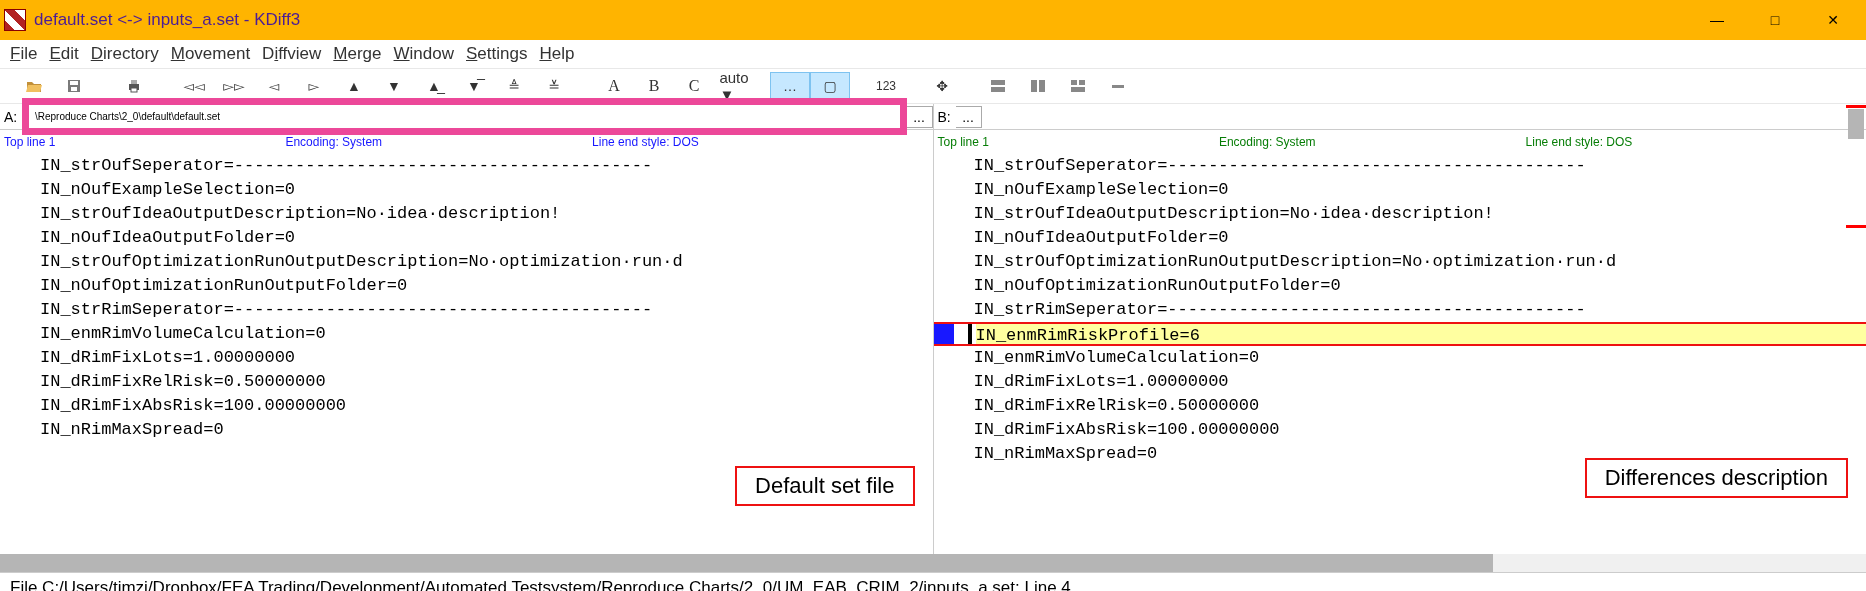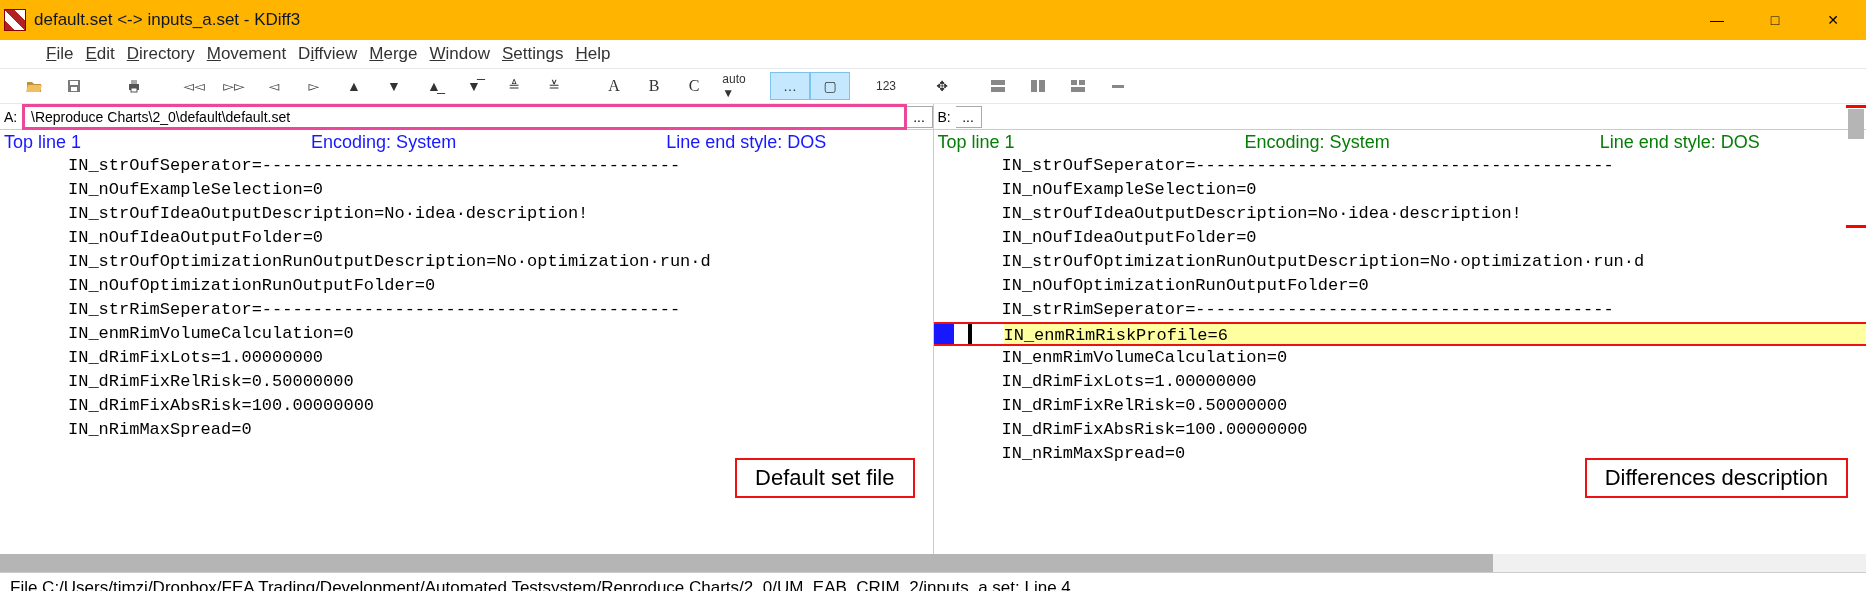--- a/index.html
+++ b/index.html
@@ -1,54 +1,54 @@
 <!DOCTYPE html>
 <html><head>
 <meta charset="utf-8">
 <style>
   * { box-sizing: border-box; margin: 0; padding: 0; }
   html, body { width: 1866px; height: 591px; font-family: "Segoe UI", Tahoma, sans-serif; font-size: 14px; background: #fff; overflow: hidden; }
   
   .titlebar { height: 40px; background: #ffb400; display: flex; align-items: center; padding: 0 4px; }
   .app-ico { width: 22px; height: 22px; margin-right: 8px; display:inline-block; background: linear-gradient(45deg,#b22222 25%,#fff 25% 50%,#b22222 50% 75%,#fff 75%); border:1px solid #800; }
-  .title-text { flex: 1; font-size: 17px; color: #0f172a; }
+  .title-text { flex: 1; font-size: 17px; color: #4c1d95; }
   .winbtns { display:flex; gap:0; }
   .winbtn { width: 58px; height: 40px; display:flex; align-items:center; justify-content:center; font-family: "Segoe UI Symbol", sans-serif; font-size: 14px; }
   
-  .menubar { height: 28px; display:flex; align-items:center; padding: 0 10px; gap: 12px; font-size: 17px; color:#333;margin-left:36px; }
+  .menubar { height: 28px; display:flex; align-items:center; padding: 0 10px; gap: 12px; font-size: 17px; color:#333; }
   .menuitem u { text-decoration: underline; }
   
   .toolbar { height: 36px; display:flex; align-items:center; padding: 0 14px; gap: 0; border-top:1px solid #e8e8e8; border-bottom:1px solid #e8e8e8; }
   .toolbar .tbtn { width: 40px; height: 28px; display:flex; align-items:center; justify-content:center; color:#333; font-size:14px; }
   .toolbar .tbtn svg { width:16px; height:16px; }
   .toolbar .tbtn.active { background:#c6e8ff; border:1px solid #7ec3f0; }
   
   .panes { display:flex; height: 450px; }
   .pane { flex:1; min-width:0; display:flex; flex-direction:column; border-right:1px solid #ccc; position:relative; }
   .pane:last-child { border-right:none; }
   .pane-header { height: 26px; display:flex; align-items:center; border-bottom:1px solid #ccc; }
   .pane-label { width: 22px; font-weight: normal; padding-left:4px; }
-  .pane-path { flex:1; border:3px solid #ec4899; height:26px; padding:0 6px; display:flex; align-items:center; font-size:14px; overflow:hidden; white-space:nowrap; }
+  .pane-path { flex:1; border:7px solid #ec4899; height:37px; padding:0 6px; display:flex; align-items:center; font-size:10px; overflow:hidden; white-space:nowrap; }
   .pane-browse { width:26px; height:22px; border:1px solid #aaa; border-left:none; display:flex; align-items:center; justify-content:center; font-size:14px; }
-  .pane-meta { height: 24px; display:flex; align-items:center; font-size:18px; padding:0 4px; }
+  .pane-meta { height: 24px; display:flex; align-items:center; font-size:12px; padding:0 4px; }
   .meta-a { color:#1818ff; }
   .meta-b { color:#067d06; }
   .meta-seg { flex:0 0 auto; }
   .meta-sp1 { width: 230px; }
   .meta-sp2 { width: 210px; }
   .content { flex:1; overflow:hidden; font-family: Consolas,"Courier New",monospace; font-size:17px; line-height:24px; position:relative; }
   .content .row { display:flex; height:24px; white-space:pre; }
   .gutter { width: 40px; flex:0 0 40px; }
-  .txt { flex:1; overflow:hidden;margin-left:28px; }
+  .txt { flex:1; overflow:hidden; }
   .diffrow { border-top:2px solid #e11; border-bottom:2px solid #e11; }
   .diffrow .gutter-a { background:#00a000; width:20px; }
   .diffrow .gutter-b { background:#1818ff; width:20px; }
   .diffrow .txt { background:#ffffa0; }
   .diffrow .bar { width:6px; background:#000; margin-right:4px; }
-  .calloutA { position:absolute; right:18px; bottom:56px; border:2px solid #e11; padding:6px 18px; font-size:22px; font-family:"Segoe UI",sans-serif; background:transparent; }
+  .calloutA { position:absolute; right:18px; bottom:48px; border:2px solid #e11; padding:6px 18px; font-size:22px; font-family:"Segoe UI",sans-serif; background:transparent; }
   .calloutB { position:absolute; right:18px; bottom:56px; border:2px solid #e11; padding:6px 18px; font-size:22px; font-family:"Segoe UI",sans-serif; background:transparent; }
   
   .hscroll { height: 18px; background:#f0f0f0; display:flex; }
   .hscroll .thumb { height:100%; background:#b5b5b5; }
   
   .statusbar { height:30px; border-top:1px solid #ccc; display:flex; align-items:center; padding:0 10px; font-size:17px; color:#000; }
   
   .overview { position:absolute; right:0; top:105px; width:20px; height:450px; }
   .ov-tick { width:100%; height:3px; background:#ff0000; position:absolute; }
   .ov-thumb { position:absolute; right:2px; top:4px; width:16px; height:30px; background:#b5b5b5; }
@@ -108,21 +108,21 @@
   <div class="tbtn">▲</div>
   <div class="tbtn">▼</div>
   <div class="tbtn">▲̲</div>
   <div class="tbtn">▼̅</div>
   <div class="tbtn">≜</div>
   <div class="tbtn">≚</div>
   <div style="width:20px"></div>
   <div class="tbtn" style="font-family:serif;font-size:16px;">A</div>
   <div class="tbtn" style="font-family:serif;font-size:16px;">B</div>
   <div class="tbtn" style="font-family:serif;font-size:16px;">C</div>
-  <div class="tbtn" style="font-size:12px;">auto<br>▼</div>
+  <div class="tbtn" style="font-size:15px;">auto<br>▼</div>
   <div style="width:16px"></div>
   <div class="tbtn active">…</div>
   <div class="tbtn active">▢</div>
   <div style="width:16px"></div>
   <div class="tbtn" style="font-size:12px;">123</div>
   <div style="width:16px"></div>
   <div class="tbtn">✥</div>
   <div style="width:16px"></div>
   <div class="tbtn">
       <svg viewBox="0 0 16 16">

